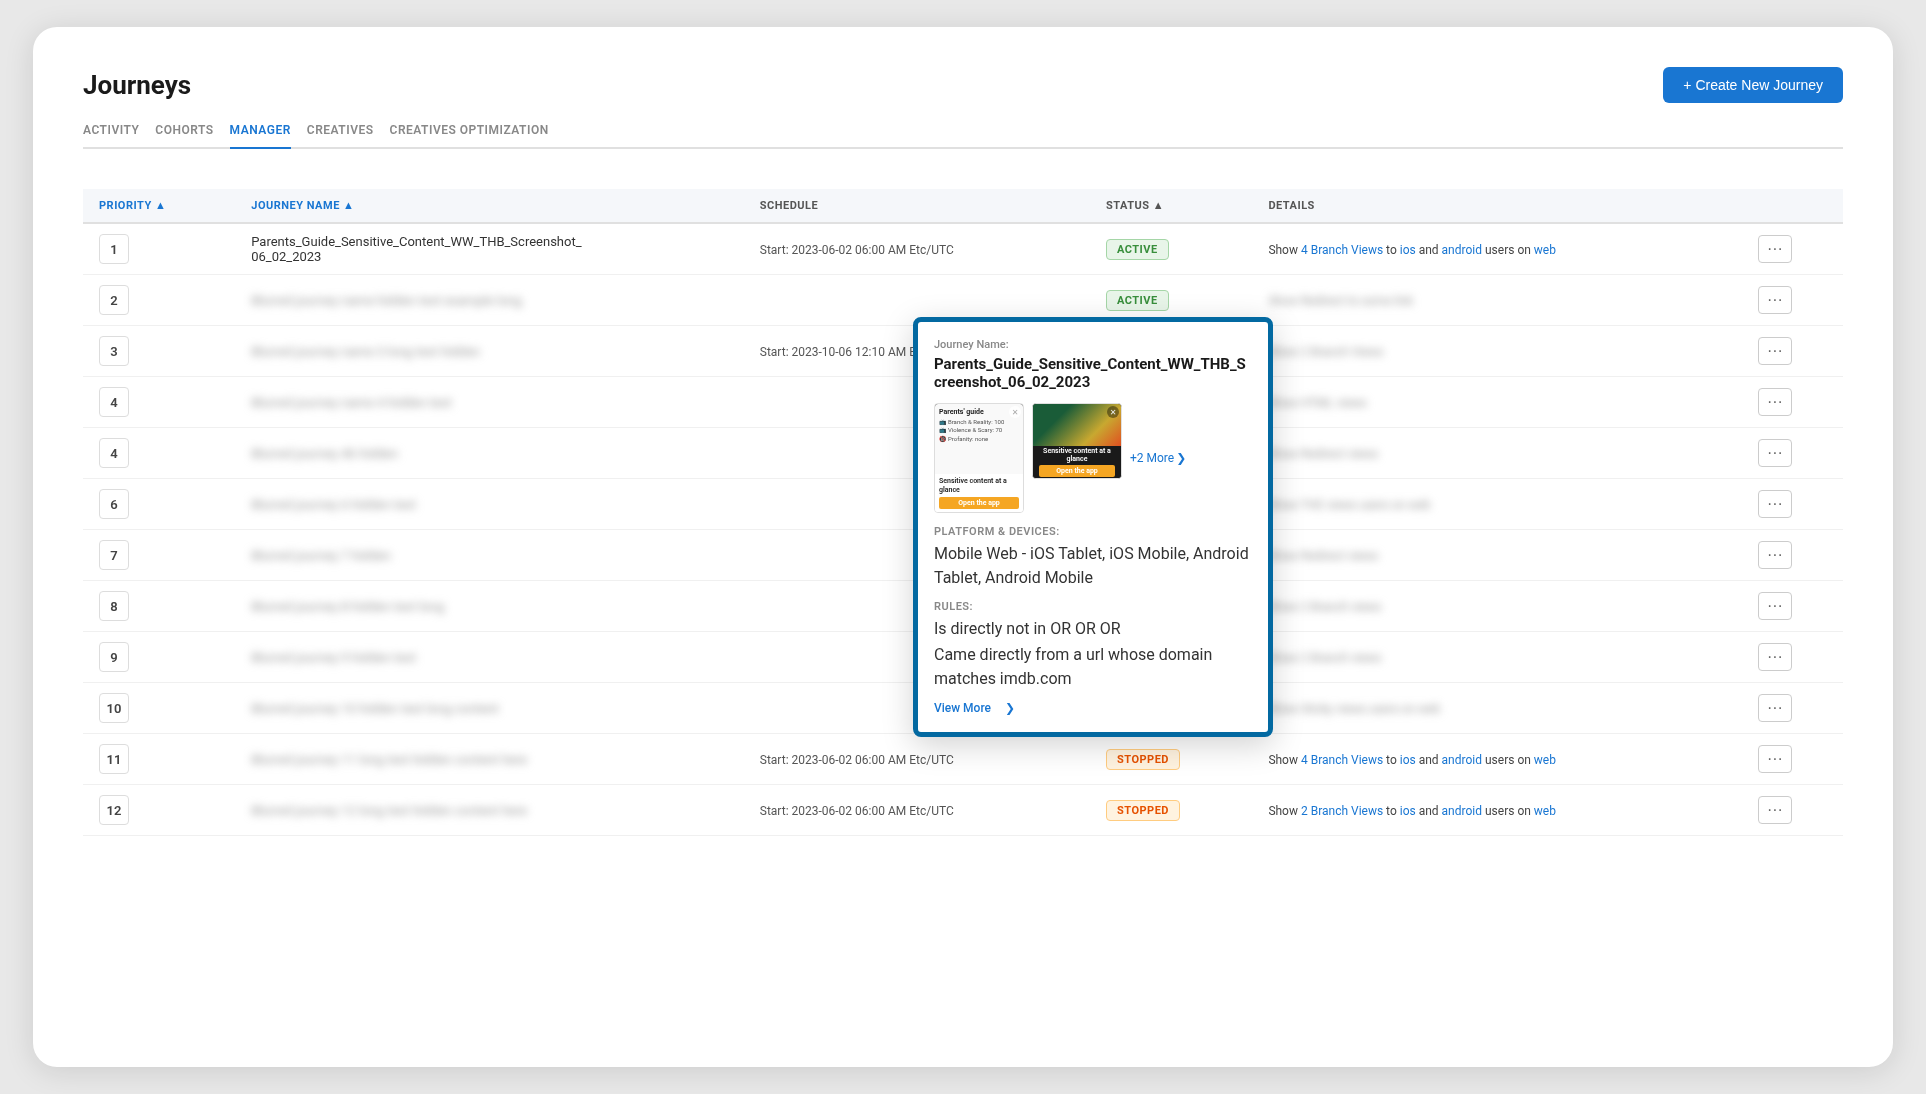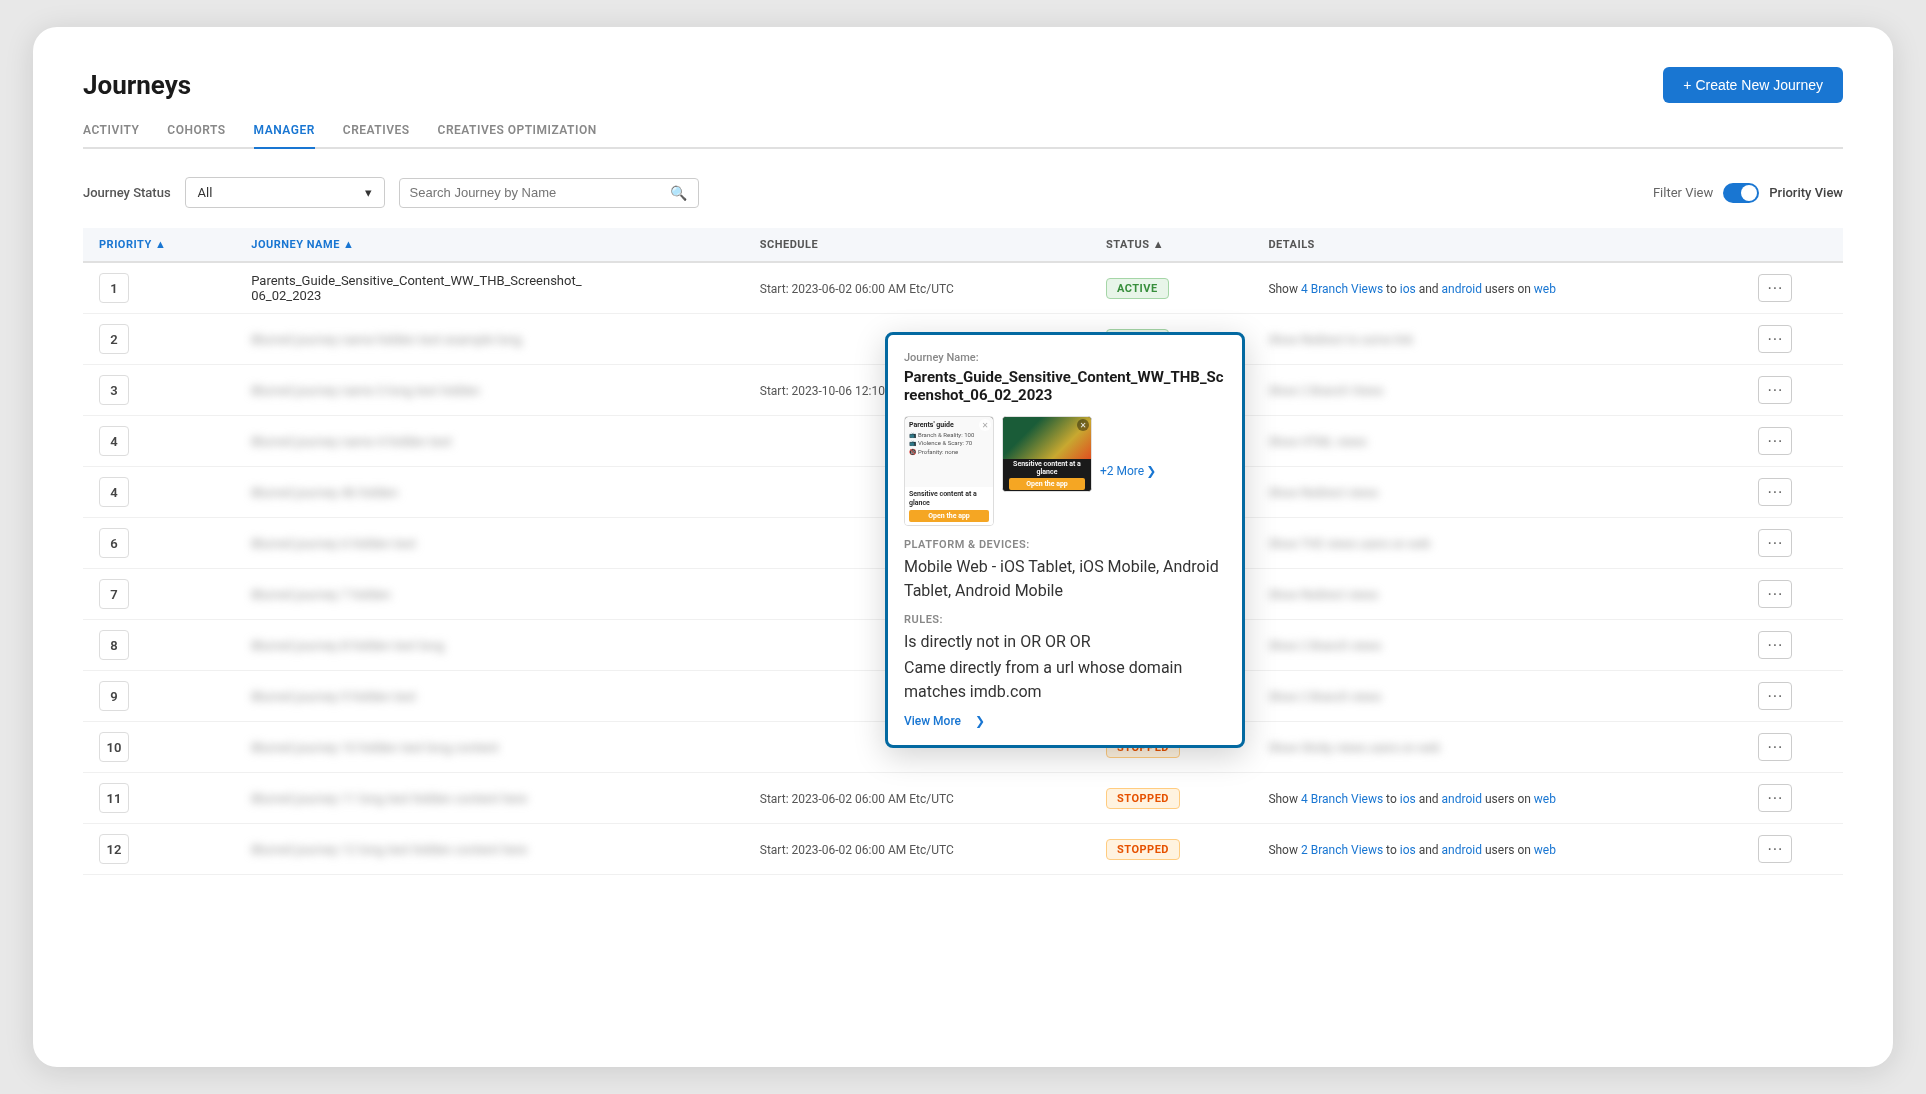--- a/index.html
+++ b/index.html
@@ -41,23 +41,23 @@
       padding: 10px 20px;
       font-size: 14px;
       font-weight: 500;
       cursor: pointer;
       display: flex;
       align-items: center;
       gap: 6px;
     }
     .tabs {
       display: flex;
-      gap: 28px;
+      gap: 16px;
       border-bottom: 2px solid #e0e0e0;
-      margin-bottom: 28px;
+      margin-bottom: 40px;
     }
     .tab {
       font-size: 12px;
       font-weight: 600;
       color: #888;
       padding-bottom: 10px;
       cursor: pointer;
       letter-spacing: 0.5px;
       text-transform: uppercase;
       border-bottom: 2px solid transparent;
@@ -179,29 +179,28 @@
       cursor: pointer;
       color: #666;
       font-size: 16px;
     }
     .blurred { filter: blur(4px); user-select: none; color: #999; }
 
     
     .tooltip-popup {
       position: absolute;
       top: 290px;
-      left: 852px;
+      left: 880px;
       width: 360px;
       background: #fff;
-      border: 3px solid #0369a1;
+      border: 5px solid #0369a1;
       border-radius: 8px;
       box-shadow: 0 8px 32px rgba(0,0,0,0.18);
       z-index: 100;
       padding: 16px;
-      margin-top: 15px;
     }
     .tooltip-journey-name-label {
       font-size: 11px;
       color: #888;
       margin-bottom: 4px;
       font-weight: 500;
     }
     .tooltip-journey-name {
       font-size: 15px;
       font-weight: 700;
@@ -320,42 +319,20 @@
   </div>
 
   <div class="tabs">
     <span class="tab">ACTIVITY</span>
     <span class="tab">COHORTS</span>
     <span class="tab active">MANAGER</span>
     <span class="tab">CREATIVES</span>
     <span class="tab">CREATIVES OPTIMIZATION</span>
   </div>
 
-  <div class="filters-container">
-    <div class="filters-left">
-      <div style="font-size:13px;color:#555;font-weight:500;">
-        <span>Journey Status</span>
-      </div>
-      <div style="display:flex;flex-direction:column;gap:6px;">
-        <div class="status-select">
-          <span>All</span>
-          <span>▾</span>
-        </div>
-      </div>
-      <div class="search-box">
-        <input type="text" placeholder="Search Journey by Name" style="">
-        <span class="search-icon">🔍</span>
-      </div>
-    </div>
-    <div class="filters-right">
-      <span class="filter-view-label">Filter View</span>
-      <div class="toggle-switch"></div>
-      <span class="priority-view-label">Priority View</span>
-    </div>
-  </div>
 
   <div class="table-wrap">
     <table>
       <thead>
         <tr>
           <th style="color:#1976d2;">PRIORITY <span>▲</span></th>
           <th style="color:#1976d2;">JOURNEY NAME <span>▲</span></th>
           <th style="color:#555;">SCHEDULE</th>
           <th style="color:#555;">STATUS <span>▲</span></th>
           <th style="color:#555;">DETAILS</th>

